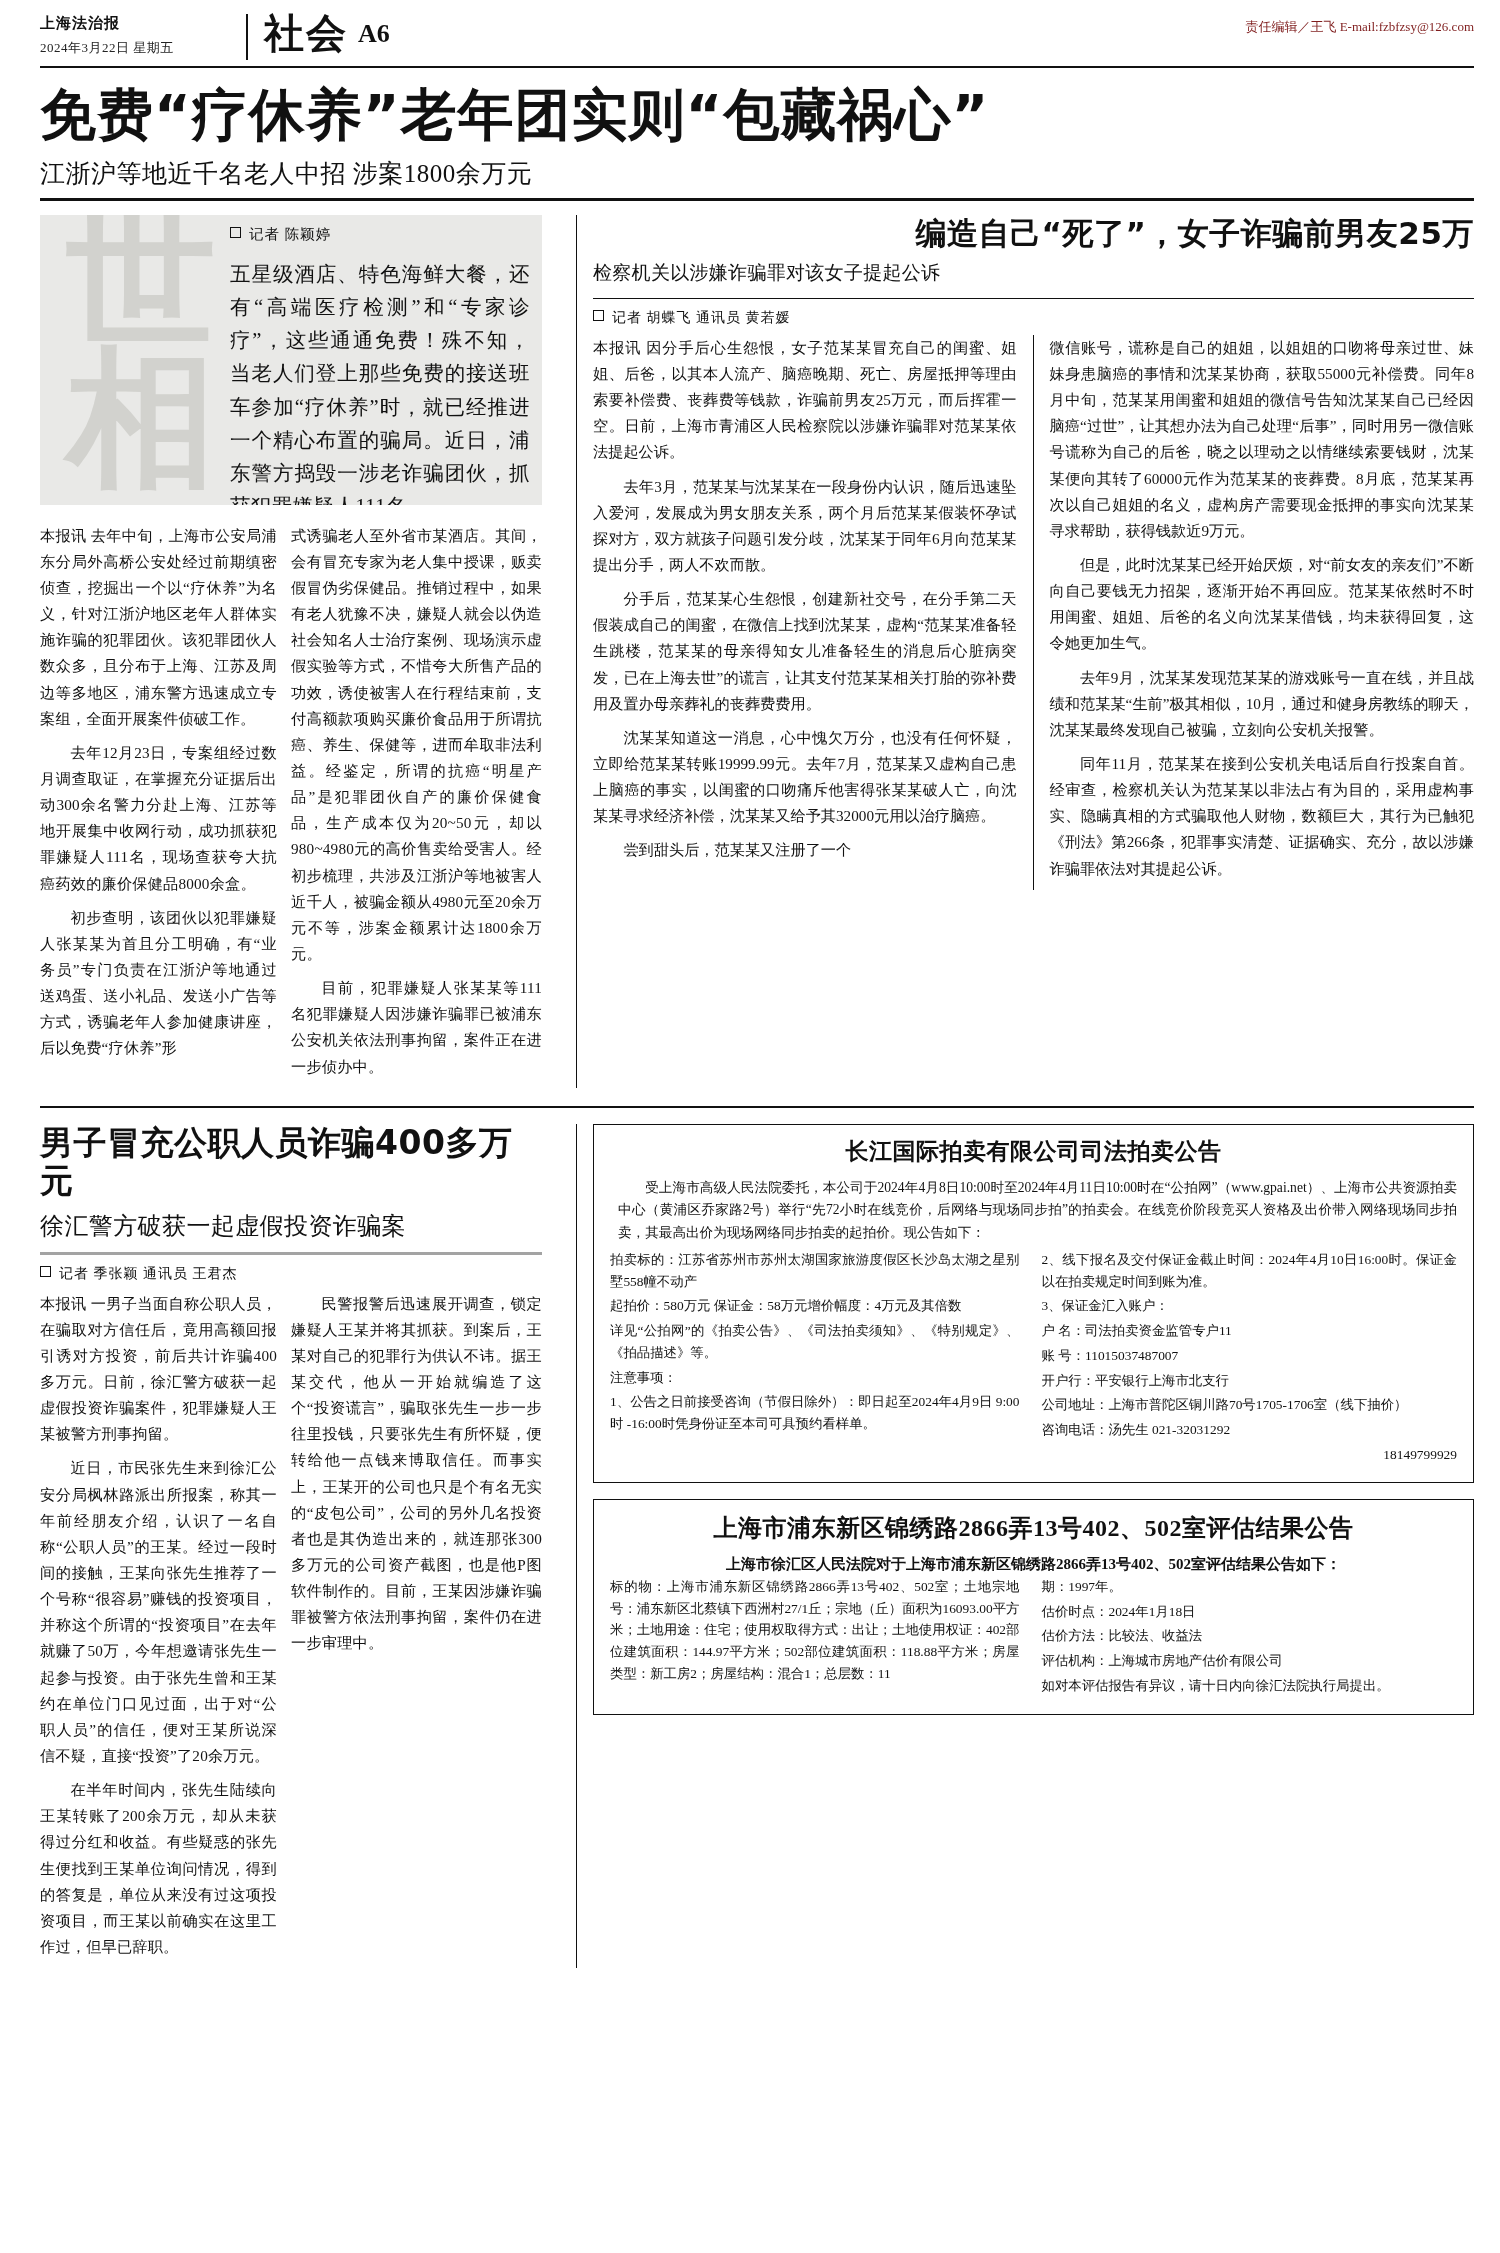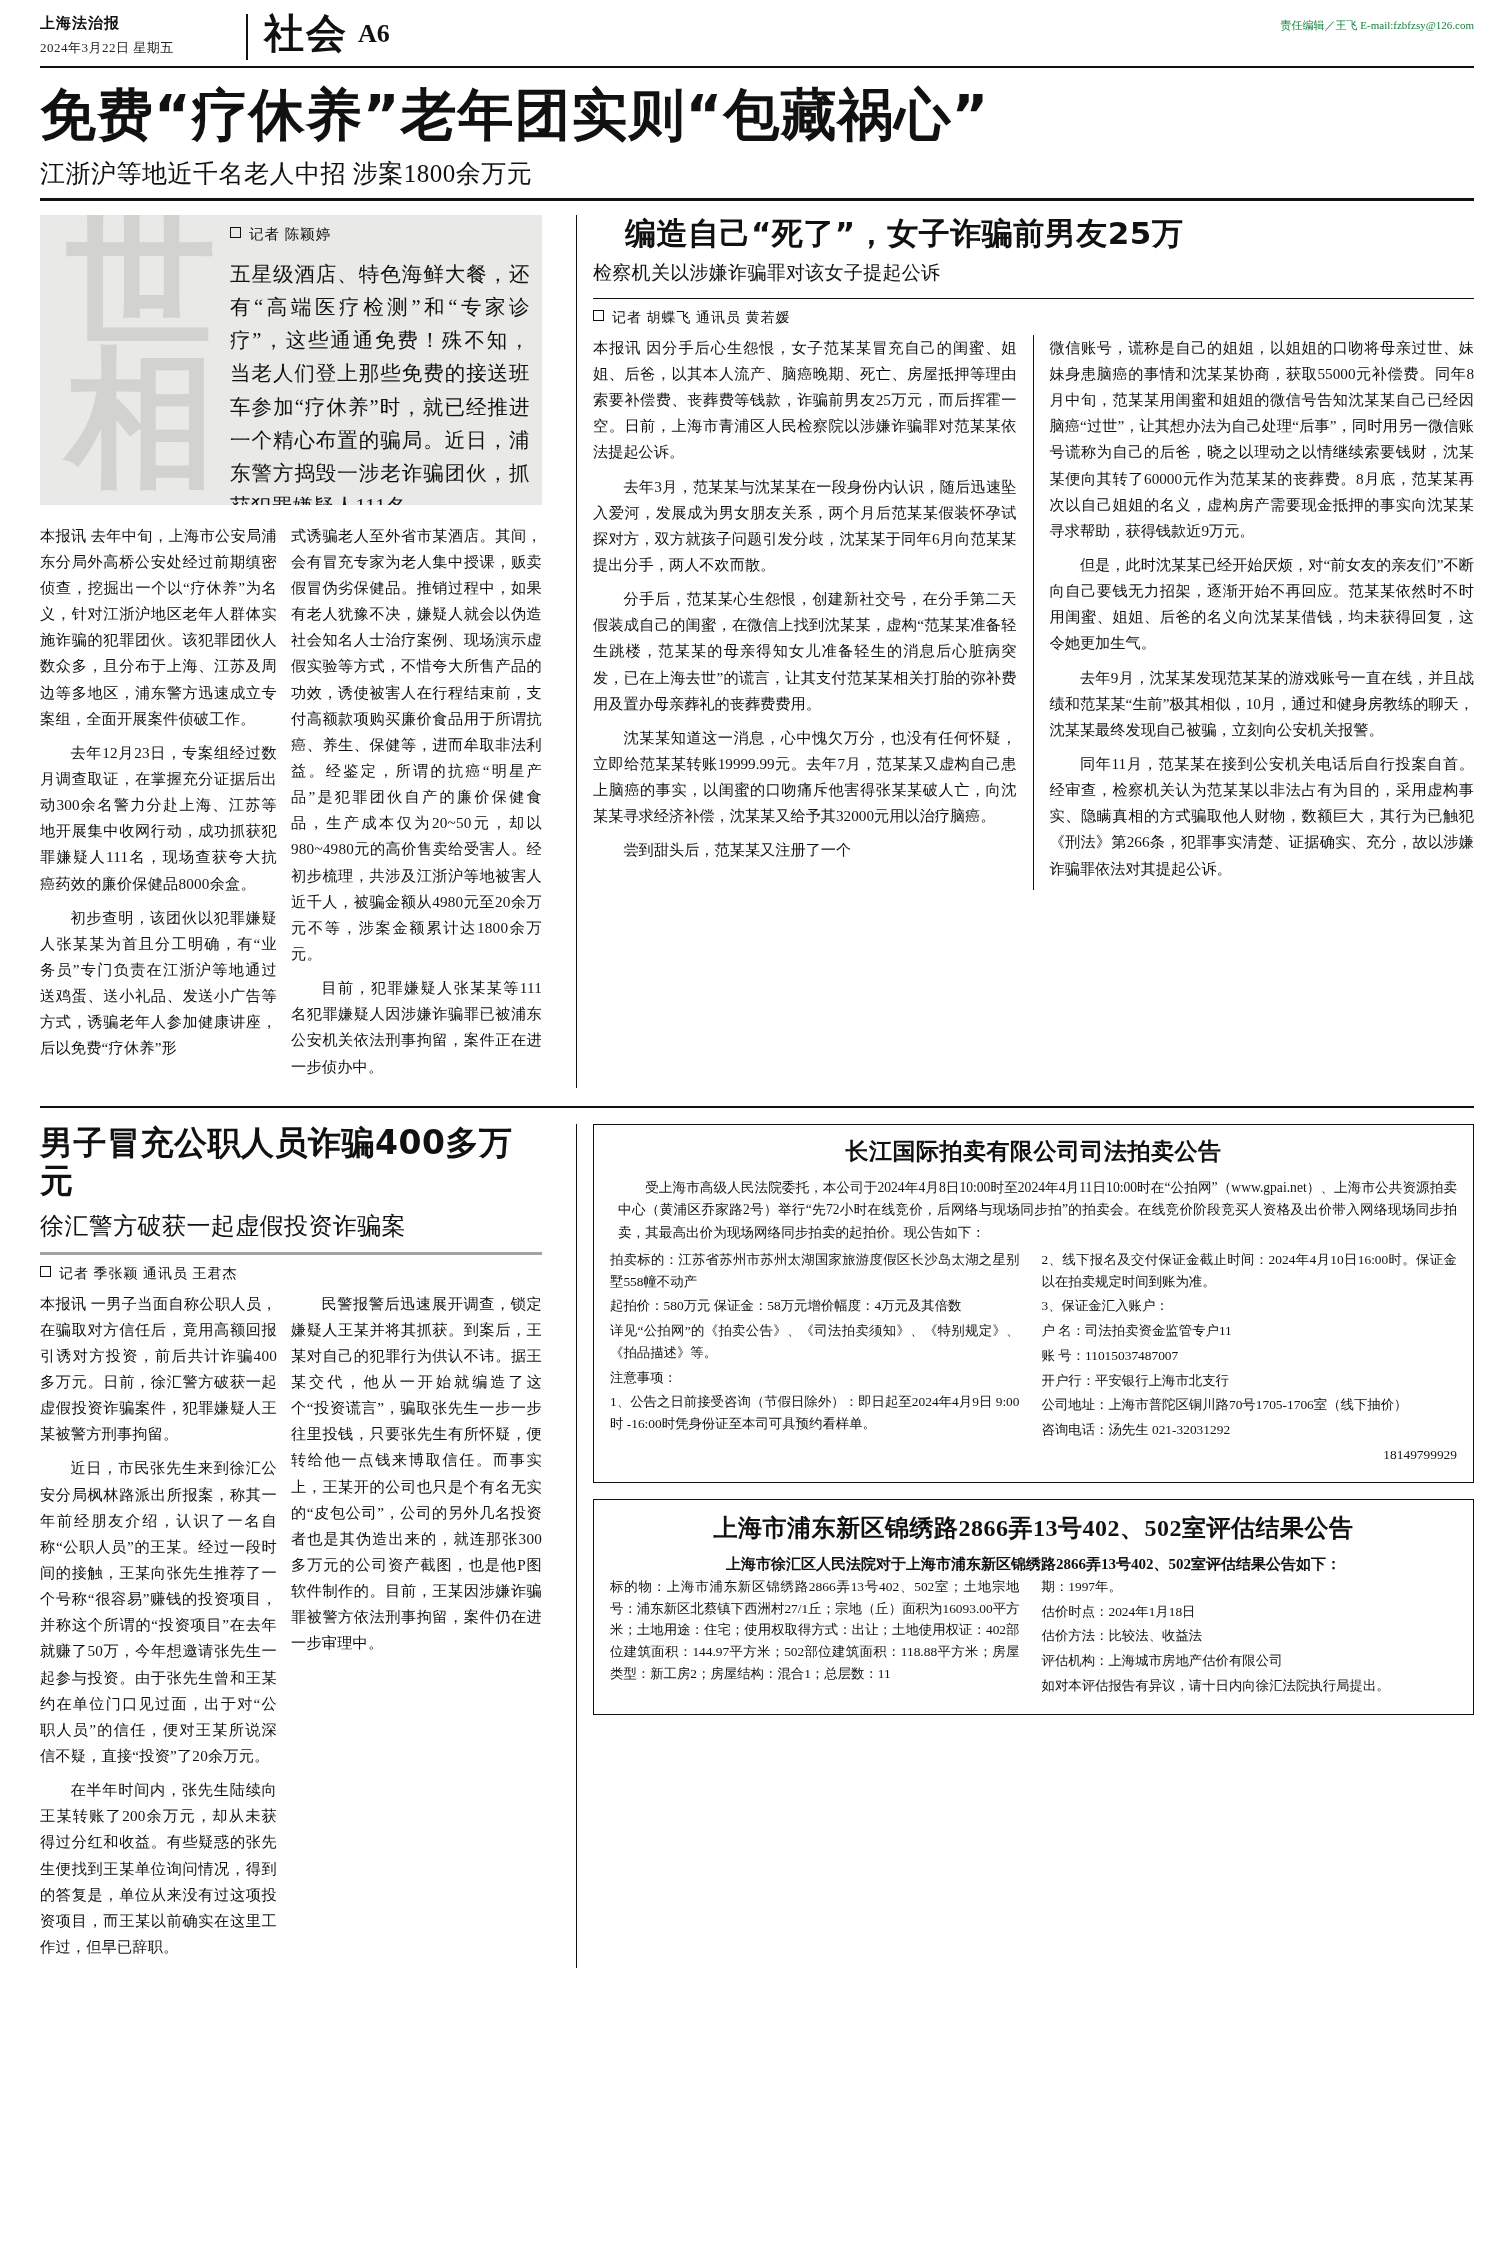--- a/index.html
+++ b/index.html
@@ -14,21 +14,21 @@
 
   
   .masthead { display: flex; align-items: flex-start; border-bottom: 2px solid #111; padding-bottom: 6px; }
   .mast-left { width: 190px; }
   .mast-logo { font-size: 15px; font-weight: bold; letter-spacing: 1px; color: #111; }
   .mast-date { font-size: 13px; margin-top: 6px; color: #222; letter-spacing: 0.5px; }
   .mast-divider { width: 2px; background: #111; height: 46px; margin: 0 16px; }
   .mast-section { display: flex; align-items: center; }
   .mast-section-name { font-size: 40px; font-weight: bold; letter-spacing: 2px; line-height: 1; }
   .mast-section-page { font-size: 26px; font-weight: bold; margin-left: 10px; font-family: "Liberation Serif", serif; }
-  .mast-right { margin-left: auto; text-align: left; font-size: 11px; color: #15803d; padding-top: 4px; }
+  .mast-right { margin-left: auto; text-align: left; font-size: 13px; color: #7f1d1d; padding-top: 4px; }
 
   
   .headline-wrap { margin-top: 16px; border-bottom: 3px solid #111; padding-bottom: 8px; }
   .headline-main {
     font-size: 56px; font-weight: bold; letter-spacing: 1px; line-height: 1.12;
     font-family: "DejaVu Sans", "Liberation Sans", sans-serif;
   }
   .headline-sub { font-size: 25px; margin-top: 10px; letter-spacing: 0.5px; font-family: "Liberation Serif", serif; }
 
   
@@ -51,21 +51,21 @@
     margin-left: 190px; width: 300px; font-size: 20.5px; line-height: 1.62;
     text-align: justify; letter-spacing: 0.4px;
   }
   .left-cols { display: flex; margin-top: 18px; }
   .lc { width: 50%; font-size: 15.2px; line-height: 1.72; text-align: justify; letter-spacing: 0.2px; }
   .lc:first-child { padding-right: 14px; }
   .lc p { margin: 0 0 8px 0; text-indent: 2em; }
   .lc p.first { text-indent: 0; }
 
   
-  .art2-title { font-size: 31px; font-weight: bold; letter-spacing: 0.5px; text-align: left; line-height: 1.2;
+  .art2-title { font-size: 31px; font-weight: bold; letter-spacing: 0.5px; text-align: right; line-height: 1.2;
     font-family: "DejaVu Sans", "Liberation Sans", sans-serif; margin-left: 32px; }
   .art2-sub { font-size: 19px; margin-top: 8px; letter-spacing: 0.3px; }
   .hr-thin { border-top: 1px solid #111; margin: 12px 0 10px 0; }
   .art2-byline { font-size: 14px; letter-spacing: 1px; margin-bottom: 8px; }
   .art2-byline .box { display: inline-block; width: 11px; height: 11px; border: 1.2px solid #111; margin-right: 8px; vertical-align: 1px; }
   .two-col { display: flex; }
   .two-col .col { width: 50%; font-size: 15.2px; line-height: 1.72; text-align: justify; }
   .two-col .col:first-child { padding-right: 16px; border-right: 1px solid #111; }
   .two-col .col:last-child { padding-left: 16px; }
   .two-col p { margin: 0 0 8px 0; text-indent: 2em; }

